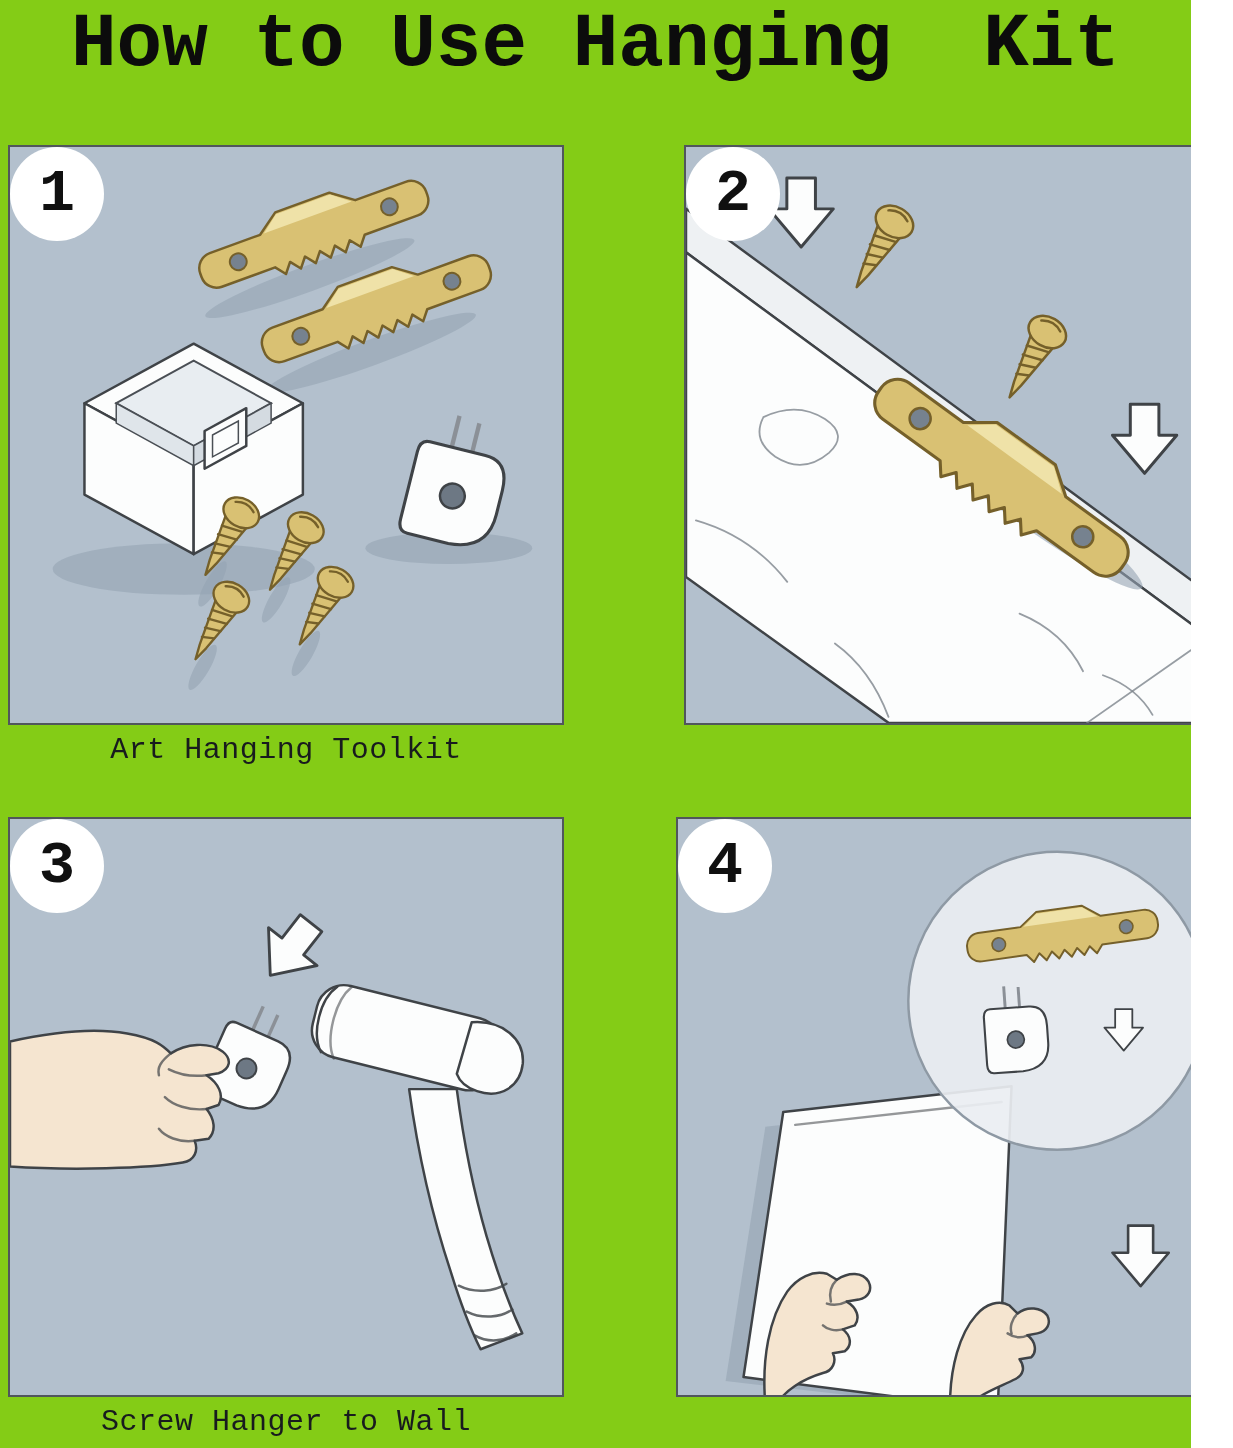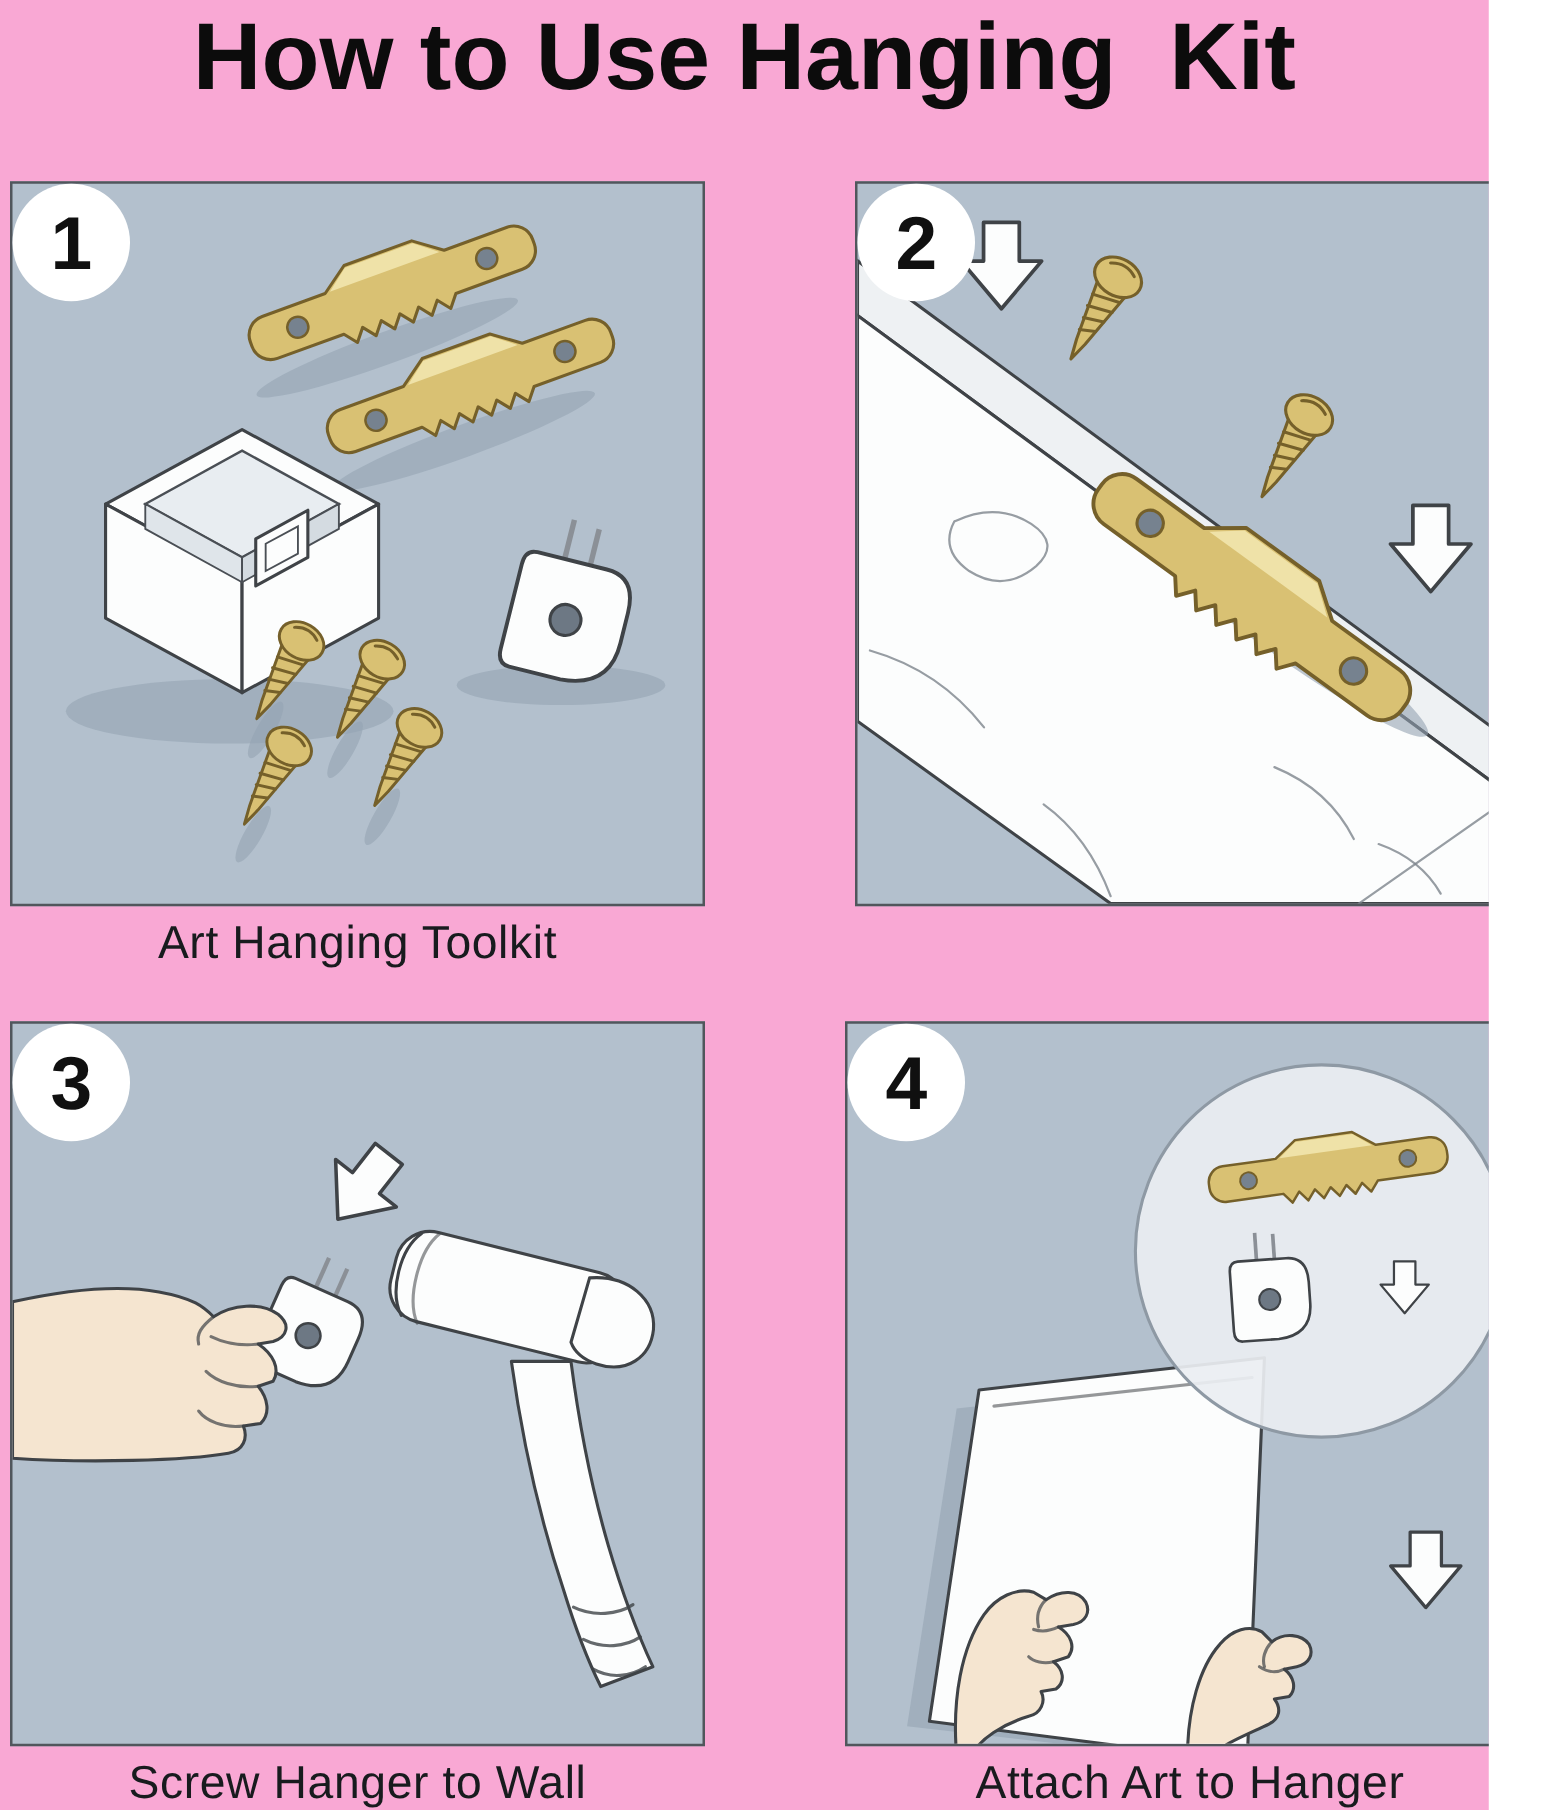--- a/index.html
+++ b/index.html
@@ -1,30 +1,30 @@
 <!DOCTYPE html>
 <html style="--c-panel_bg: #b3c0cd; --c-panel_border: #51565c; --c-brass: #d9c173; --c-brass_dark: #75602a; --c-outline: #3f4347; --c-skin: #f5e5d0; --c-shadow: #94a3b2; --c-white: #fcfdfd;"><head>
 <meta charset="utf-8">
 <style>
   html,body{margin:0;padding:0;background:#ffffff;}
-  .page{position:relative;width:1191px;height:1448px;background:#f9a8d4;
-        font-family:Liberation Sans, sans-serif;overflow:hidden;}
+  .page{position:relative;width:1191px;height:1448px;background:#84cc16;
+        font-family:Liberation Mono, monospace;overflow:hidden;}
   .title{position:absolute;top:2px;left:0;right:0;margin:0;text-align:center;
          font-size:76px;font-weight:bold;color:#0c0c0c;letter-spacing:0px;white-space:pre-wrap;}
   .panel{position:absolute;background:var(--c-panel_bg,#b3c0cd);
          border:2px solid var(--c-panel_border,#51565c);box-sizing:border-box;}
   .panel svg{position:absolute;left:0;top:0;width:100%;height:100%;display:block;}
   #panel1{left:8px;top:145px;width:556px;height:580px;}
   #panel2{left:684px;top:145px;width:544px;height:580px;}
   #panel3{left:8px;top:817px;width:556px;height:580px;}
   #panel4{left:676px;top:817px;width:552px;height:580px;}
   .badge{position:absolute;width:94px;height:94px;border-radius:50%;background:#ffffff;
          display:flex;align-items:center;justify-content:center;
          font-size:60px;font-weight:bold;color:#101010;z-index:5;}
-  .caption{position:absolute;text-align:center;font-size:37px;color:#181b1e;letter-spacing:.5px;}
+  .caption{position:absolute;text-align:center;font-size:30px;color:#181b1e;letter-spacing:.5px;}
   #cap1{left:8px;top:733px;width:556px;}
   #cap2{left:684px;top:733px;width:544px;}
   #cap3{left:8px;top:1405px;width:556px;}
   #cap4{left:676px;top:1405px;width:552px;}
   
   .ln{stroke:var(--c-outline,#3f4347);stroke-width:2.5;fill:none;stroke-linecap:round;stroke-linejoin:round;}
   .white{fill:var(--c-white,#fcfdfd);stroke:var(--c-outline,#3f4347);stroke-width:2.5;stroke-linejoin:round;}
   .brass{fill:var(--c-brass,#d9c173);stroke:var(--c-brass_dark,#75602a);stroke-width:2.5;stroke-linejoin:round;}
   .brassline{stroke:var(--c-brass_dark,#75602a);stroke-width:2.5;fill:none;stroke-linecap:round;}
   .skin{fill:var(--c-skin,#f5e5d0);stroke:var(--c-outline,#3f4347);stroke-width:2.5;stroke-linejoin:round;}
@@ -225,15 +225,14 @@
         <use href="#arrowd" transform="translate(466,441) scale(1.05)"></use>
       </g>
     </svg>
     <div class="badge">
         <span>4</span>
       </div>
   </div>
 
   <div class="caption" id="cap1">Art Hanging Toolkit</div>
   <div class="caption" id="cap3">Screw Hanger to Wall</div>
-  <div class="caption" id="cap4">Attach Art to Hanger</div>
 
 </div>
 
 </body></html>

